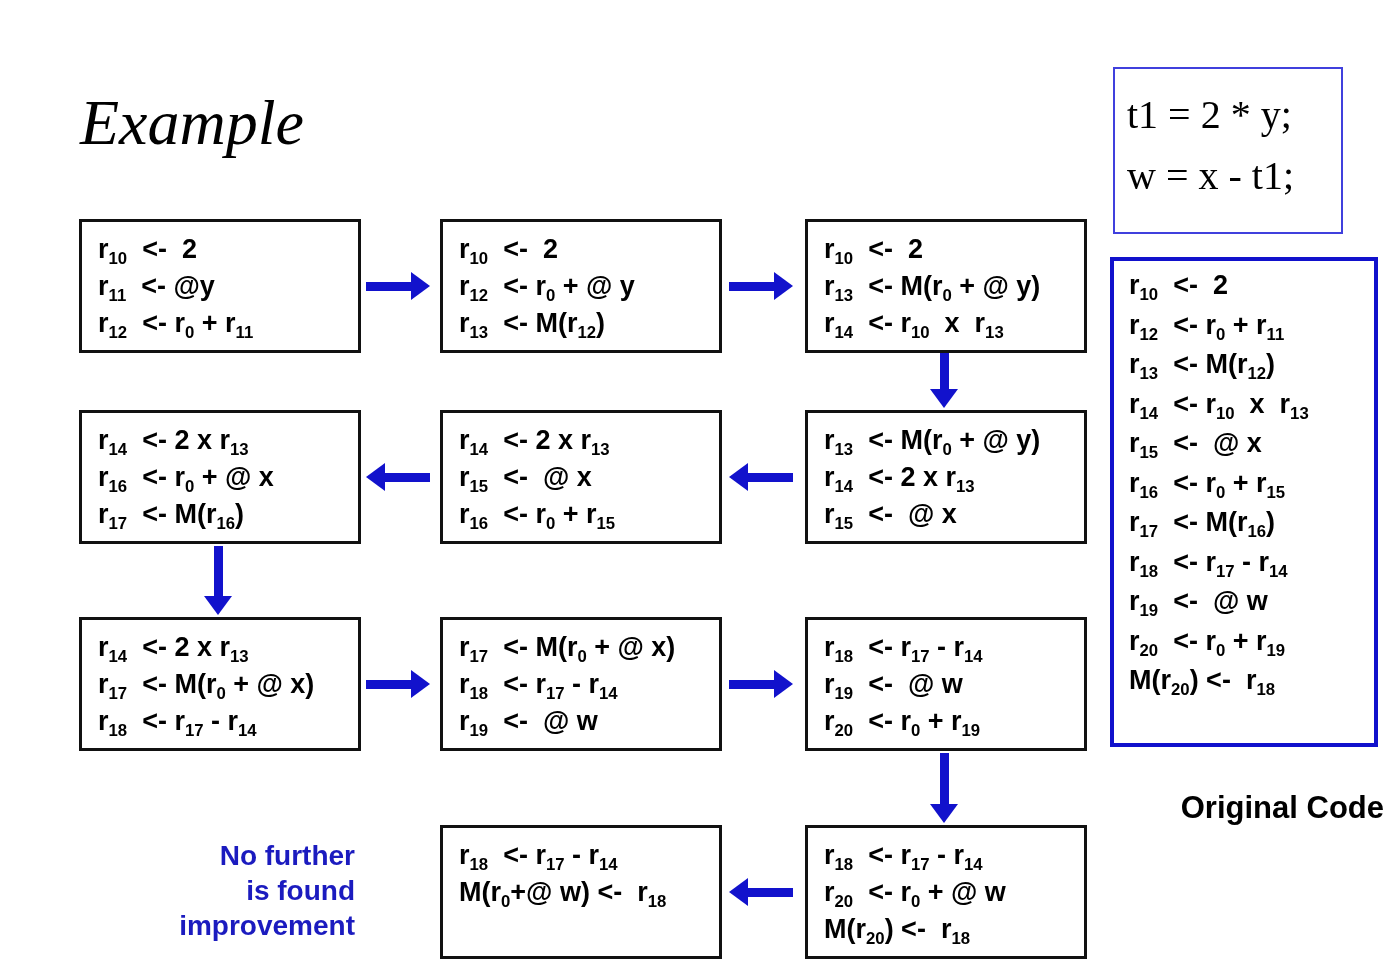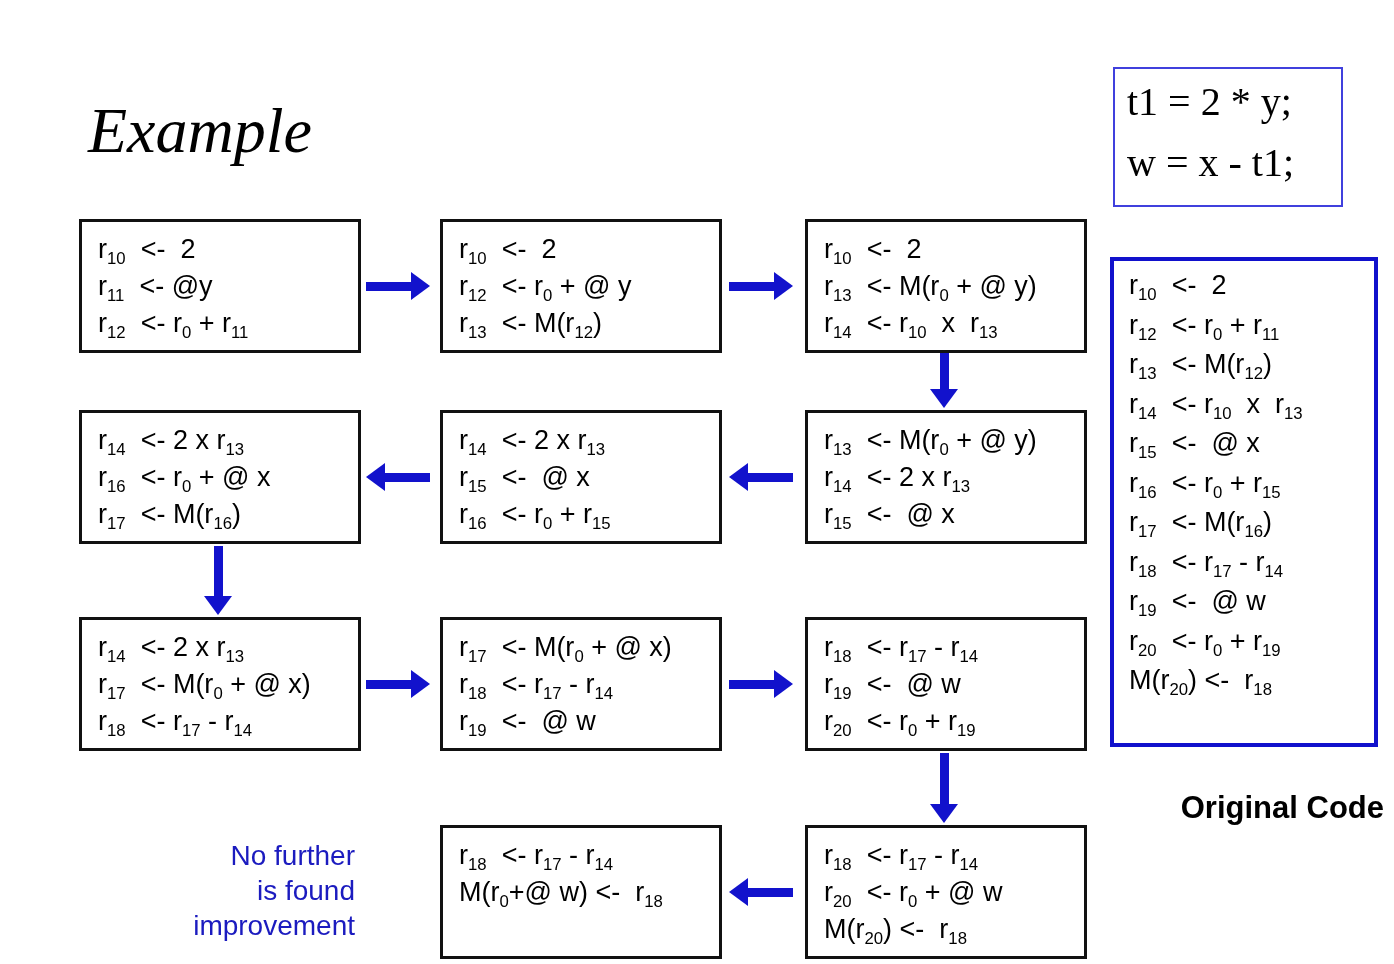--- a/index.html
+++ b/index.html
@@ -3,42 +3,42 @@
 <meta charset="utf-8">
 <style>
   html,body { margin:0; padding:0; background:#ffffff; }
   .canvas {
     position:relative; width:1394px; height:964px; background:#ffffff;
     font-family:"Liberation Sans", sans-serif; overflow:hidden;
   }
 
   
   .slide-title {
-    position:absolute; left:72px; top:78px; margin:16px;
+    position:absolute; left:72px; top:78px; margin:8px;
     font-family:"Liberation Serif", serif; font-style:italic; font-weight:normal;
     font-size:64px; color:#000;
   }
 
   
   .src-box {
-    position:absolute; left:1113px; top:67px; width:230px; height:140px;
-    border:2px solid #4040dd; box-sizing:border-box; padding:2px 12px;
+    position:absolute; left:1113px; top:67px; width:230px; height:167px;
+    border:2px solid #4040dd; box-sizing:border-box; padding:15px 12px;
   }
   .src-box .code-line {
     font-family:"Liberation Serif", serif; font-weight:normal;
     font-size:40px; line-height:61px; white-space:pre; color:#000;
   }
 
   
   .step {
     position:absolute; width:282px; height:134px; box-sizing:border-box;
     border:3px solid #111; background:#fff; padding:9px 0 0 16px;
   }
   .code-line {
-    font-weight:normal; font-size:27px; line-height:37px; white-space:pre; color:#000;
+    font-weight:bold; font-size:27px; line-height:37px; white-space:pre; color:#000;
   }
   .code-line sub { font-size:0.62em; line-height:0; }
 
   .p-r1c1{left:79px;top:219px}  .p-r1c2{left:440px;top:219px}  .p-r1c3{left:805px;top:219px}
   .p-r2c1{left:79px;top:410px}  .p-r2c2{left:440px;top:410px}  .p-r2c3{left:805px;top:410px}
   .p-r3c1{left:79px;top:617px}  .p-r3c2{left:440px;top:617px}  .p-r3c3{left:805px;top:617px}
   .p-r4c2{left:440px;top:825px} .p-r4c3{left:805px;top:825px}
 
   
   .orig-box {

